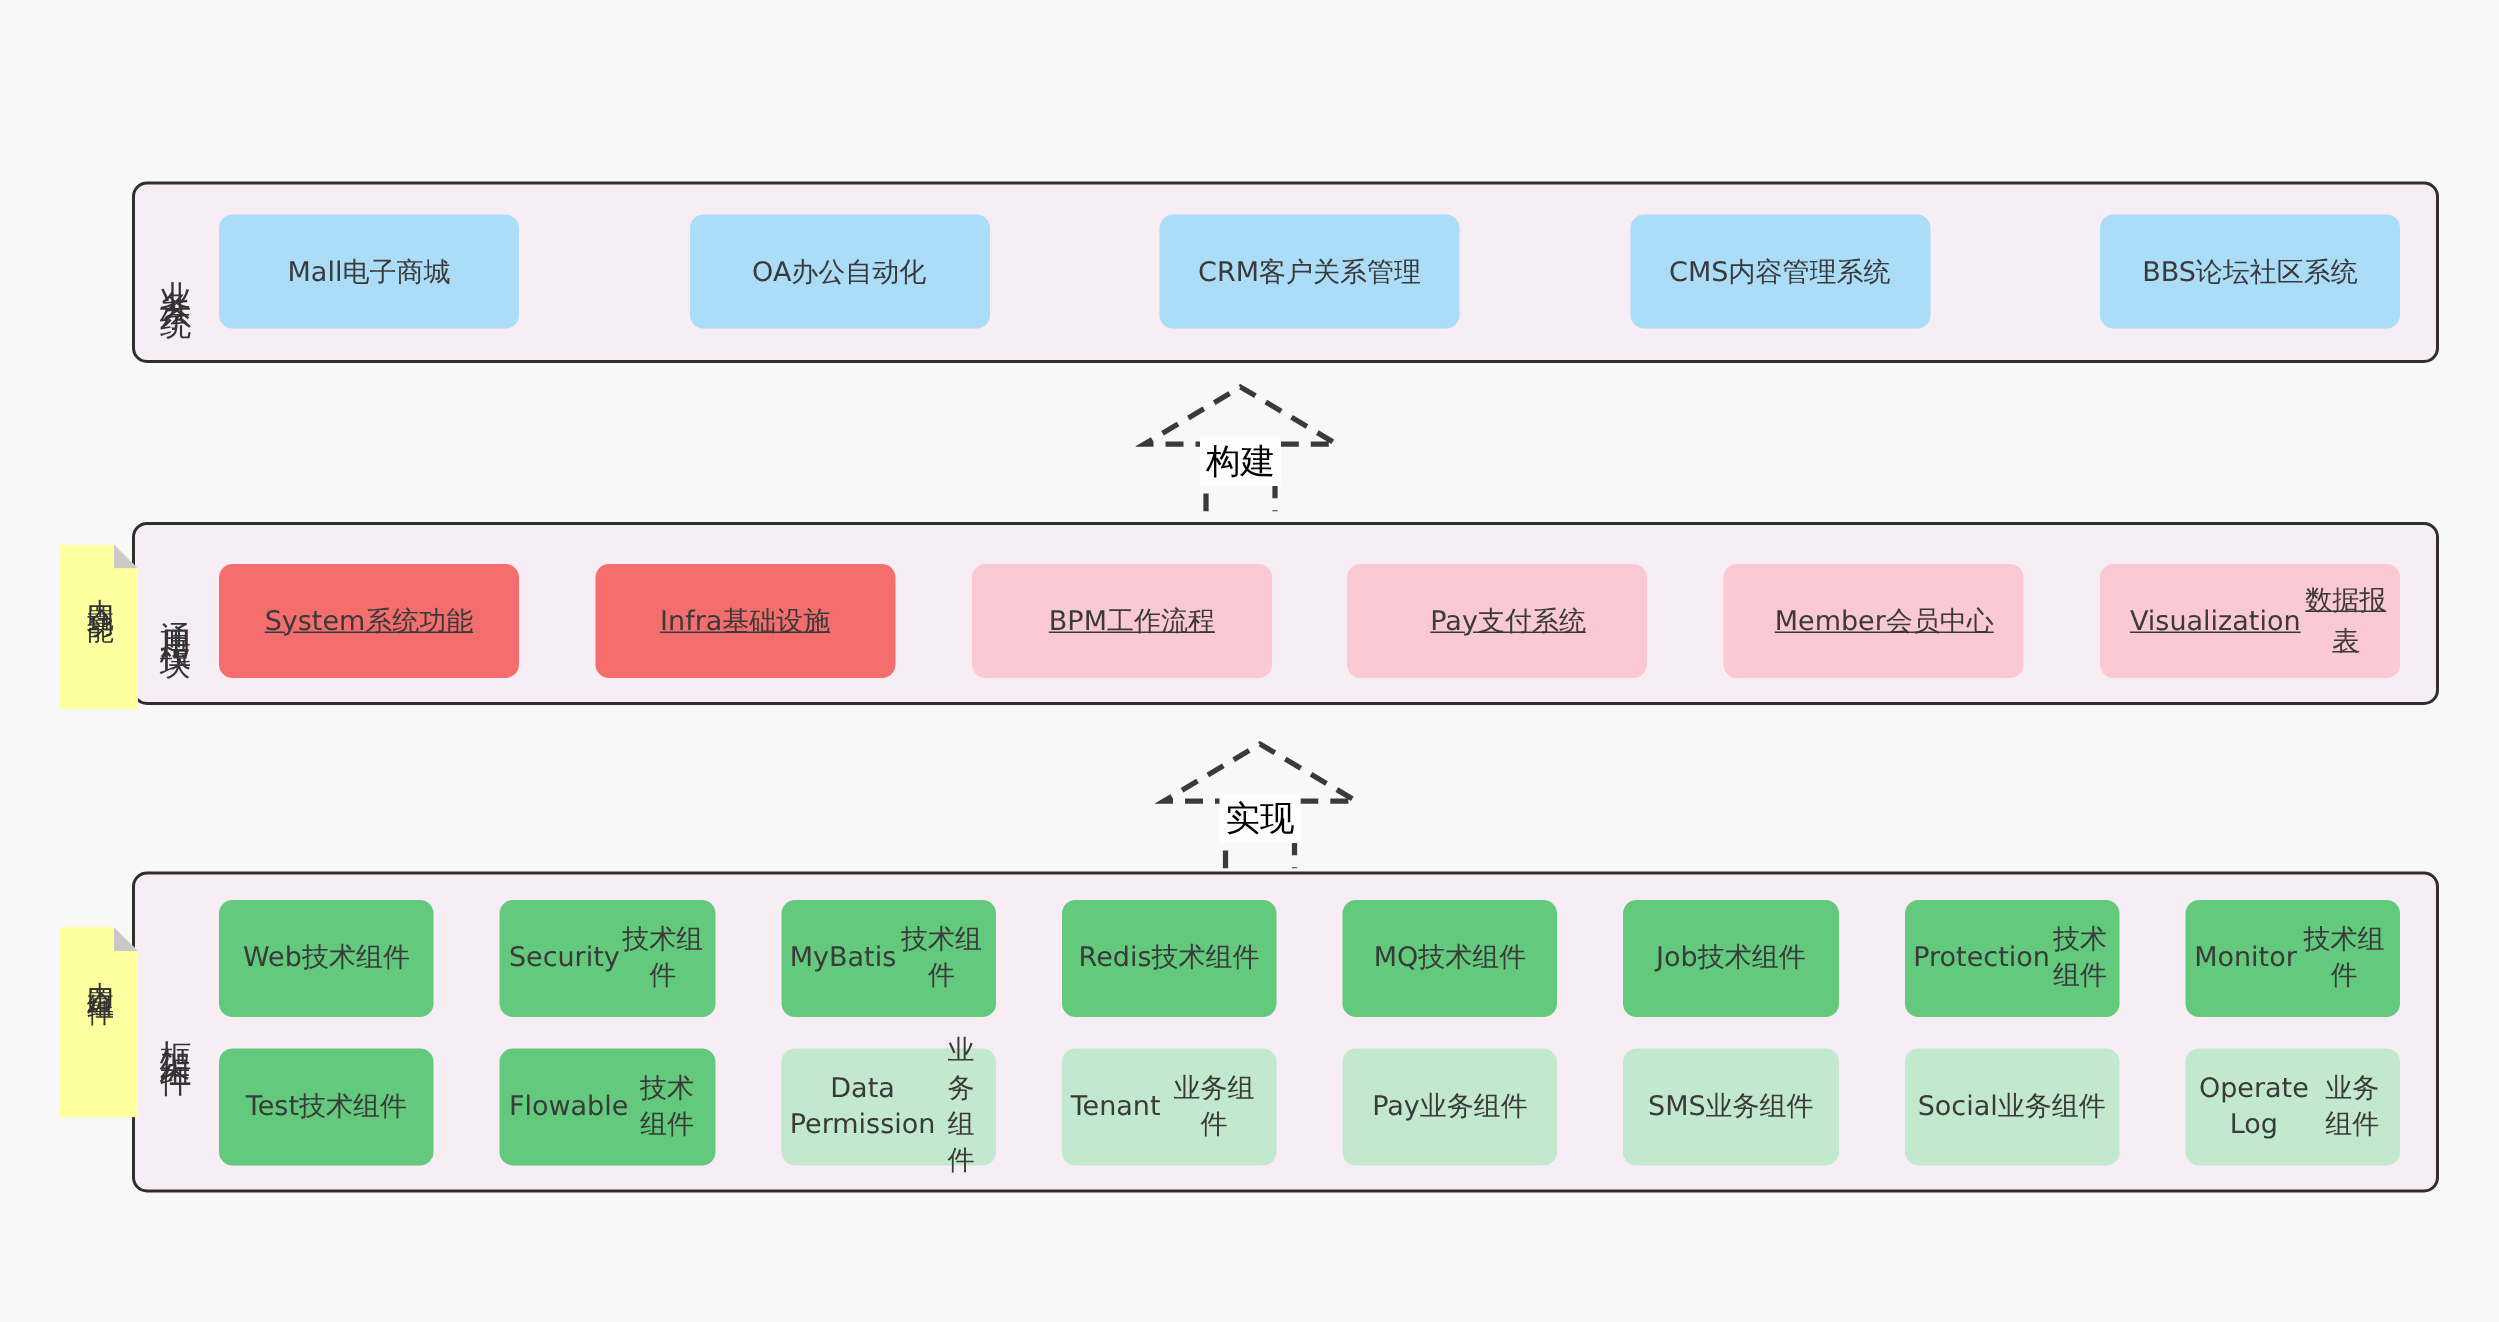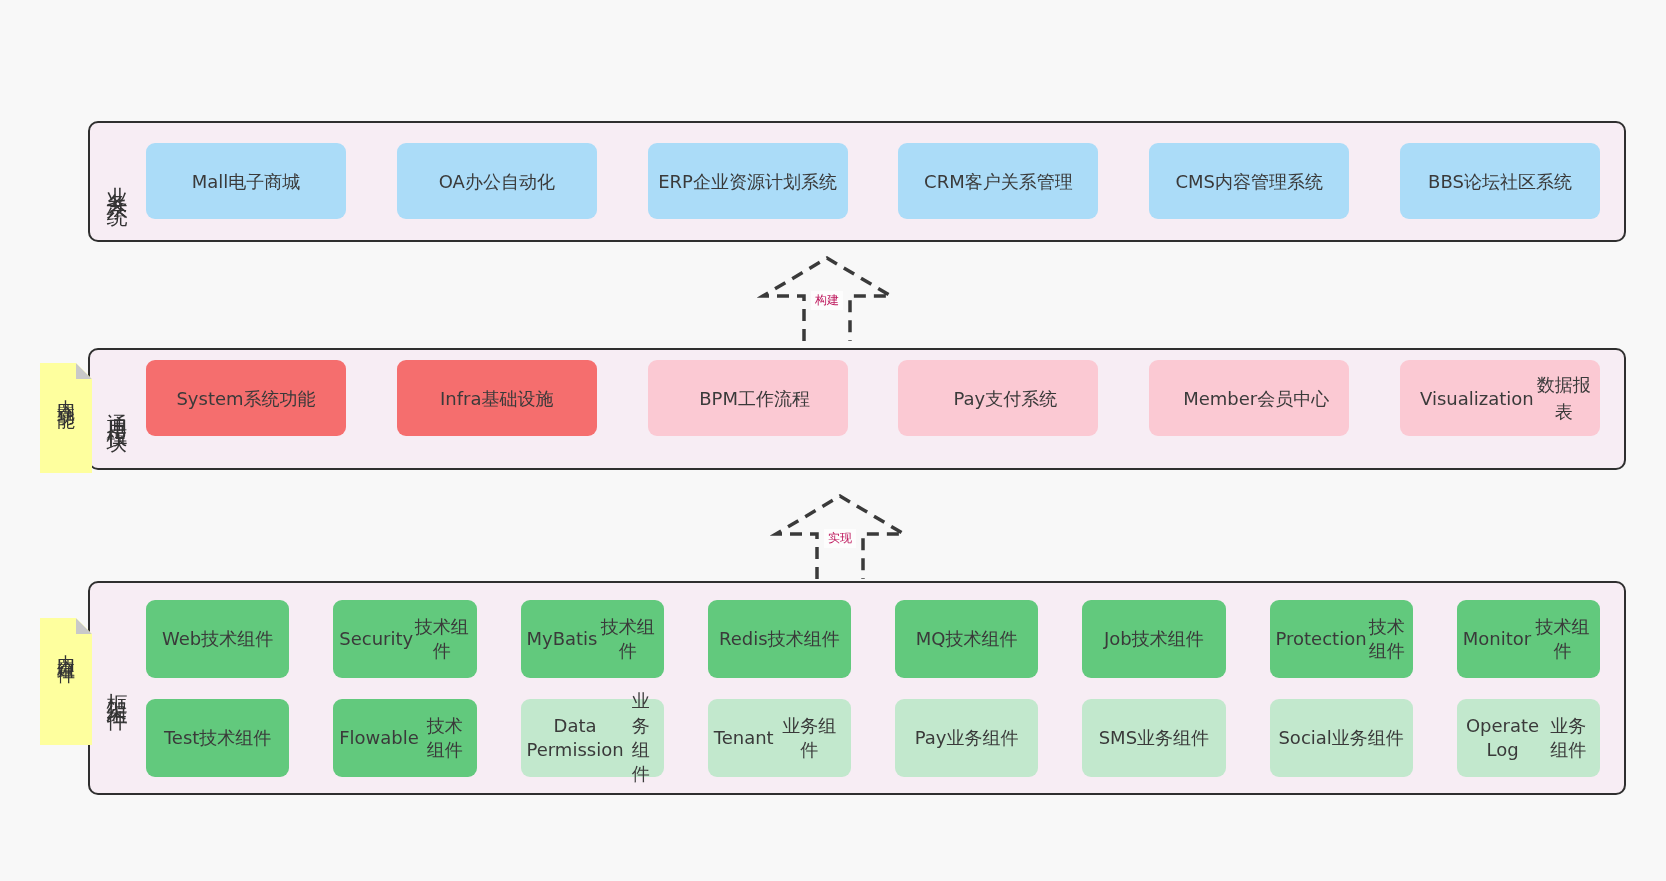--- a/index.html
+++ b/index.html
@@ -54,51 +54,47 @@
     clip-path:polygon(0 0,100% 100%,0 100%);
   }
   .sticky-text{
     writing-mode:vertical-rl;text-orientation:upright;
     font-size:18px;letter-spacing:4px;color:#333;margin-top:22px;white-space:nowrap;
   }
   .arrow{position:absolute;width:140px;height:86px;}
   .arrow svg{display:block;width:100%;height:100%;}
   .arrow-label{
     position:absolute;left:50%;top:36px;transform:translateX(-50%);
-    background:#fdfdfd;padding:1px 4px;font-size:12px;color:#be185d;white-space:nowrap;
+    background:#fdfdfd;padding:1px 4px;font-size:23px;color:#000000;white-space:nowrap;
   }
   #layer-business{top:121px;height:121px;}
   #layer-modules{top:348px;height:122px;}
   #layer-framework{top:581px;height:214px;}
   #layer-business .boxes{top:20px;}
-  #layer-modules .boxes{top:10px;}
+  #layer-modules .boxes{top:26px;text-decoration:underline;}
   #arrow-build{left:757px;top:255px;}
   #arrow-implement{left:770px;top:493px;text-align:right;}
   #sticky-features{top:363px;height:110px;}
   #sticky-components{top:618px;height:127px;}
 </style>
 </head>
 <body>
 
 <div class="layer" id="layer-business">
   <div class="layer-label">业务系统</div>
   <div class="boxes">
     <div class="box w6 blue">
       <span>Mall</span>
       <span>电子商城</span>
     </div>
     <div class="box w6 blue">
       <span>OA</span>
       <span>办公自动化</span>
     </div>
     <div class="box w6 blue">
-      <span>ERP</span>
-      <span>企业资源计划系统</span>
-    </div>
-    <div class="box w6 blue">
       <span>CRM</span>
       <span>客户关系管理</span>
     </div>
     <div class="box w6 blue">
       <span>CMS</span>
       <span>内容管理系统</span>
     </div>
     <div class="box w6 blue">
       <span>BBS</span>
       <span>论坛社区系统</span>

